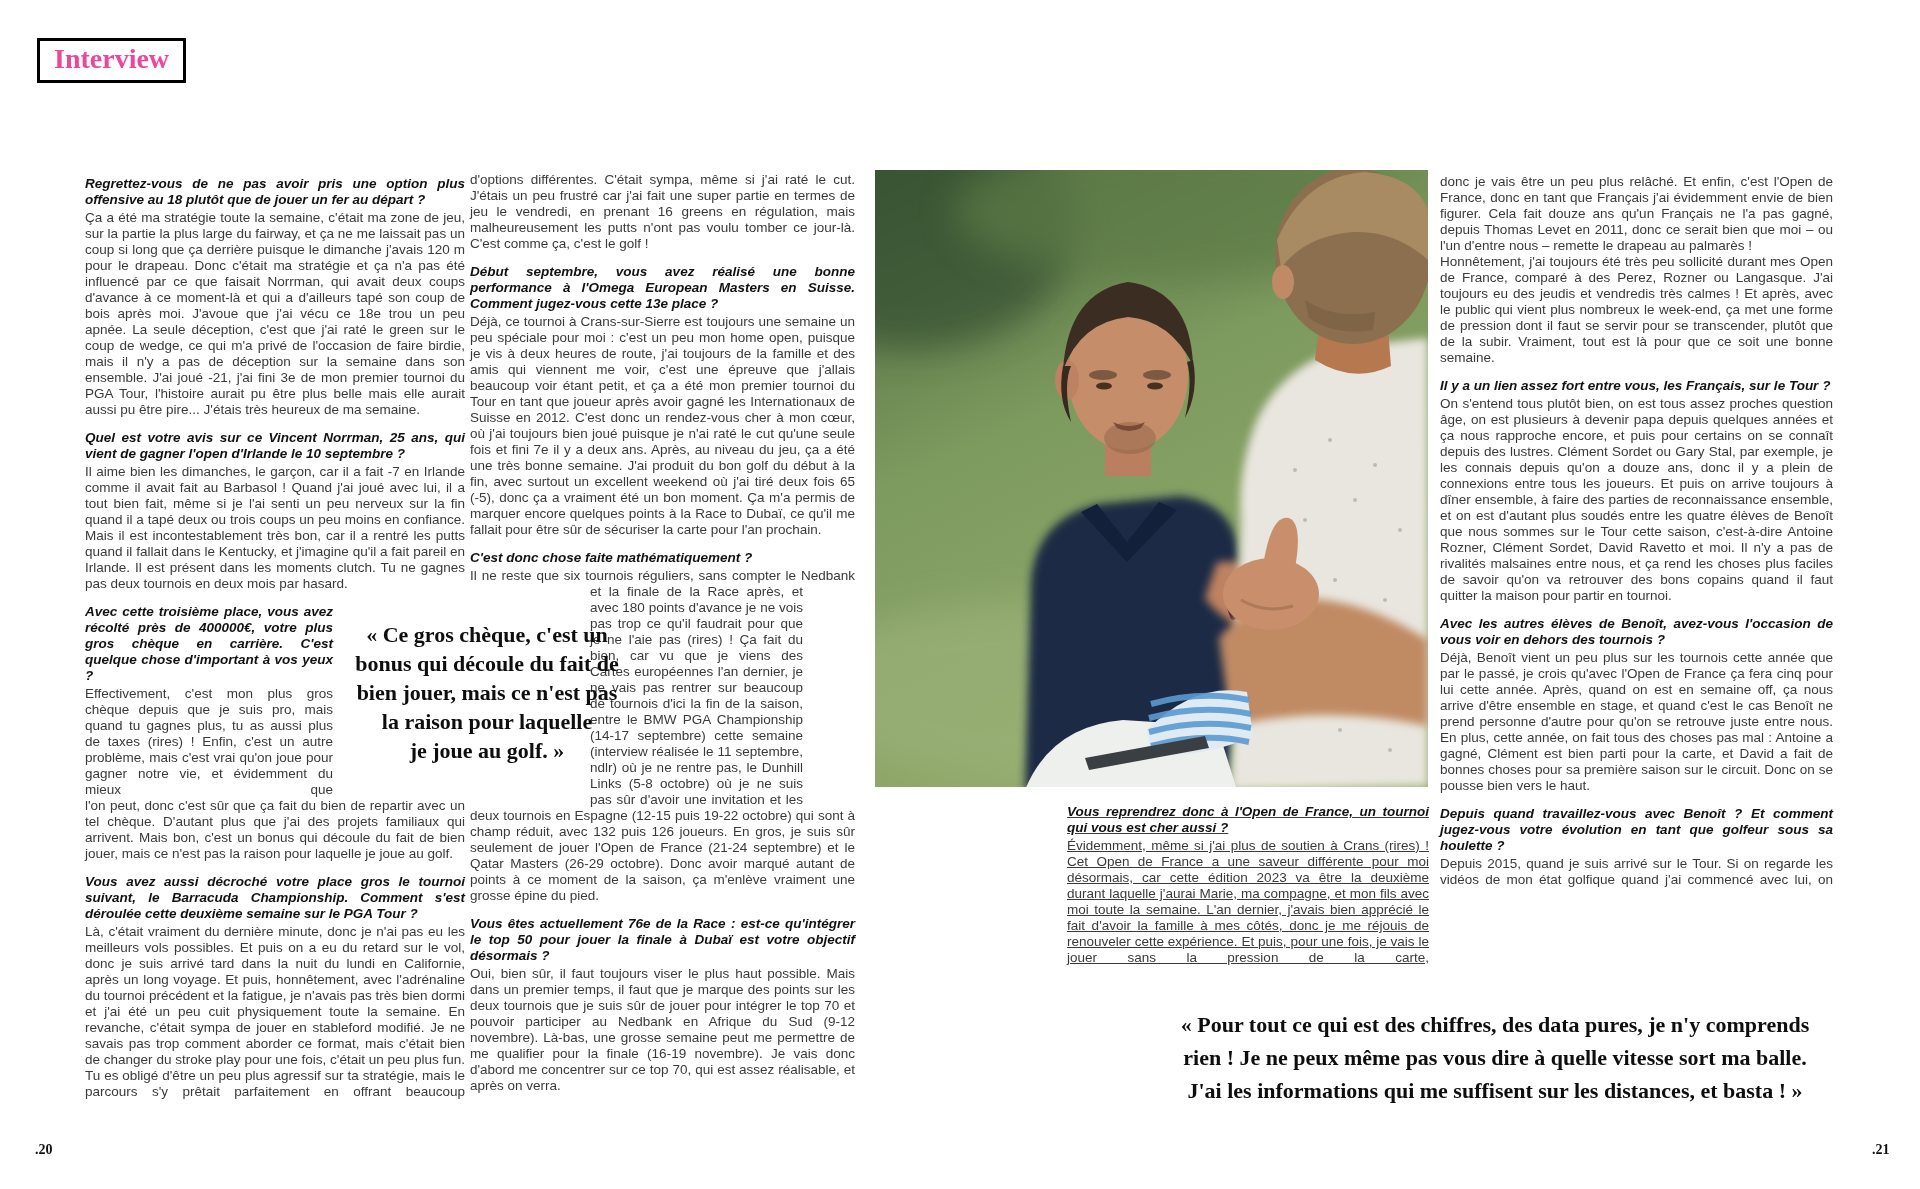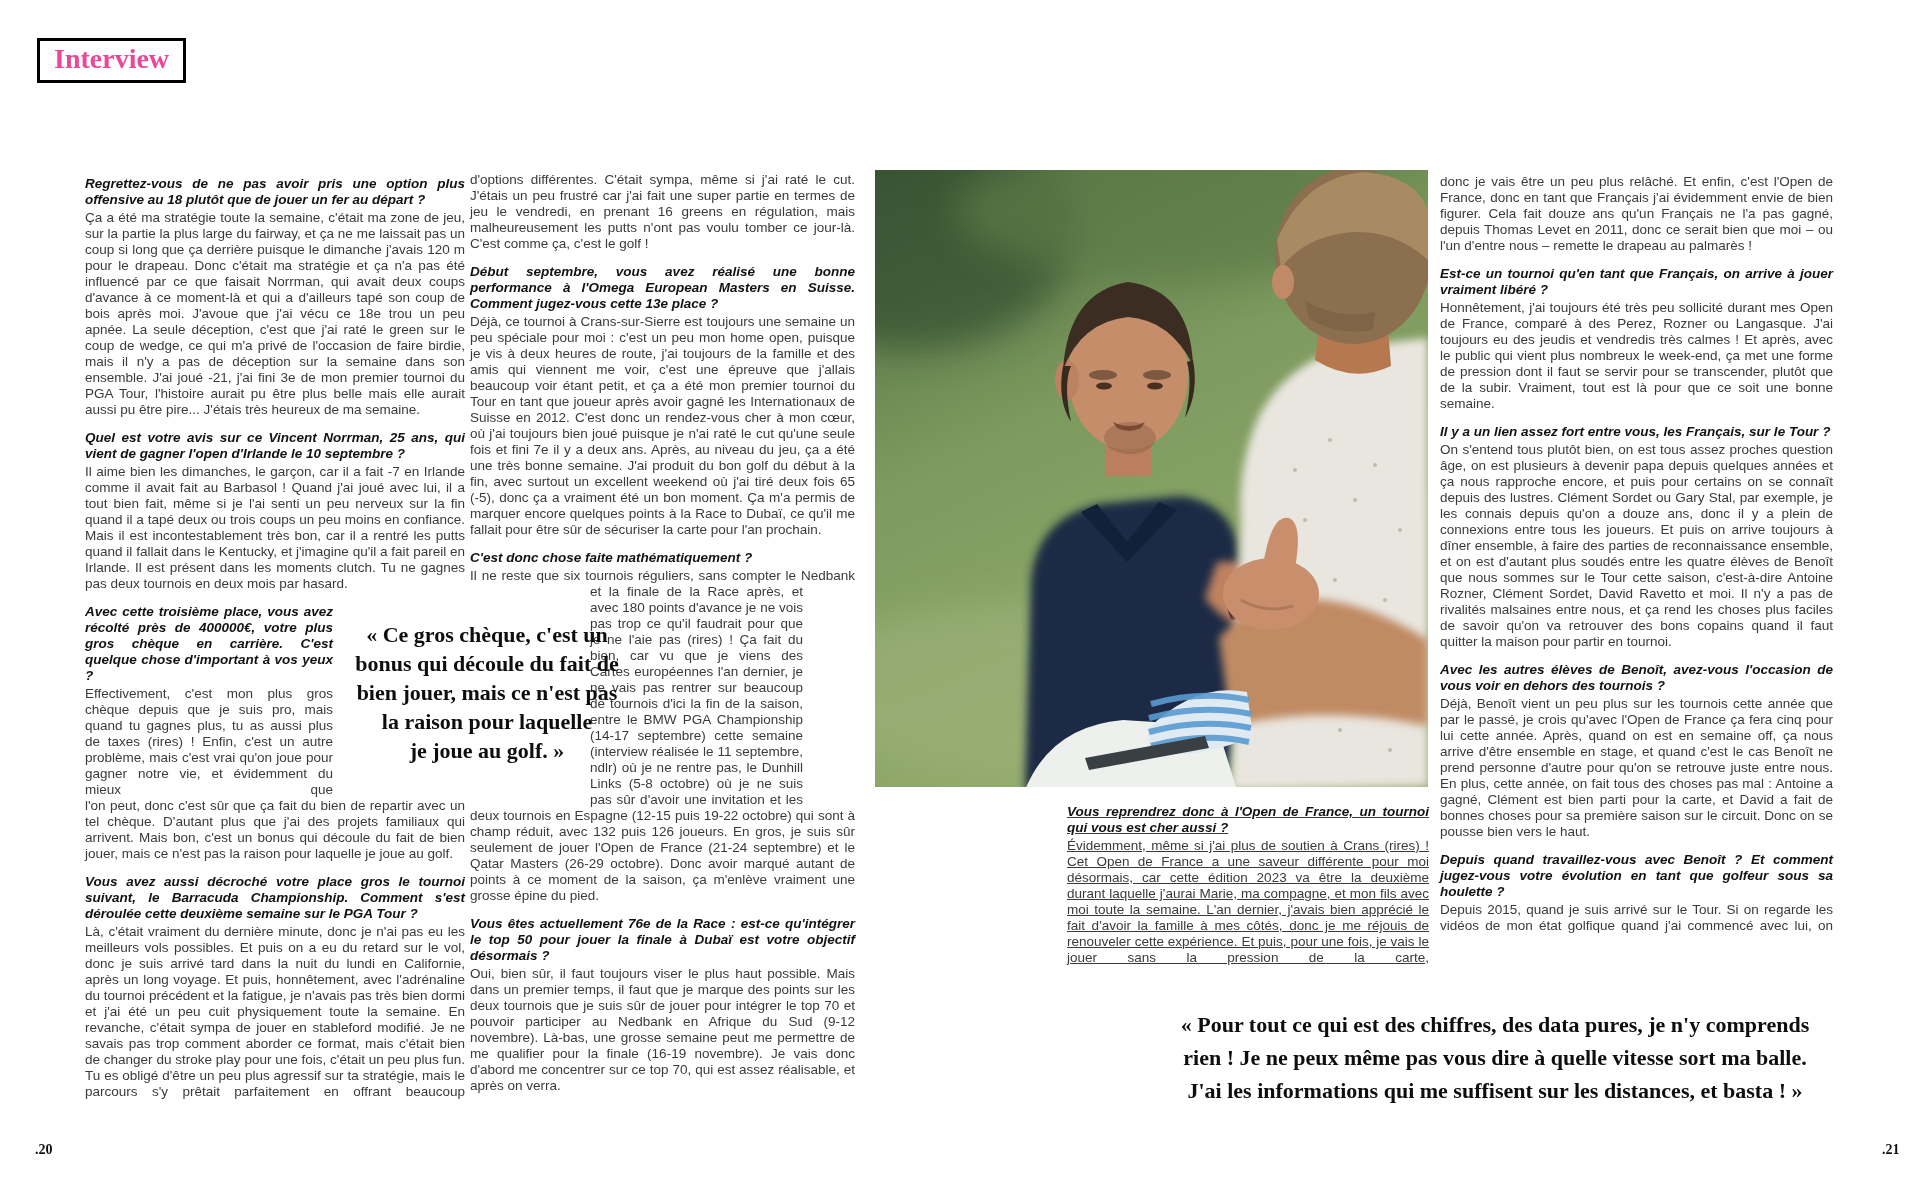--- a/index.html
+++ b/index.html
@@ -33,21 +33,21 @@
   #quote1 { left:337px; top:620px; width:300px; font-size:22px; line-height:29px; }
   #quote2 { left:1115px; top:1008px; width:760px; font-size:22px; line-height:33px; }
 
   
   #photo { left:875px; top:170px; width:553px; height:617px; overflow:hidden; }
   #photo svg { display:block; }
 
   
   .folio { font-family:"Liberation Serif", serif; font-weight:bold; font-size:14px; color:#111; }
   #folio-left  { left:35px;  top:1142px; }
-  #folio-right { left:1872px; top:1142px;margin-left:10px; }
+  #folio-right { left:1872px; top:1142px; }
 </style>
 </head>
 <body>
 
 <div id="interview-box" class="abs">Interview</div>
 
 <div id="col1" class="abs col">
   <p class="q first">Regrettez-vous de ne pas avoir pris une option plus offensive au 18 plutôt que de jouer un fer au départ ?</p>
   <p class="a">Ça a été ma stratégie toute la semaine, c'était ma zone de jeu, sur la partie la plus large du fairway, et ça ne me laissait pas un coup si long que ça derrière puisque le dimanche j'avais 120 m pour le drapeau. Donc c'était ma stratégie et ça n'a pas été influencé par ce que faisait Norrman, qui avait deux coups d'avance à ce moment-là et qui a d'ailleurs tapé son coup de bois après moi. J'avoue que j'ai vécu ce 18e trou un peu apnée. La seule déception, c'est que j'ai raté le green sur le coup de wedge, ce qui m'a privé de l'occasion de faire birdie, mais il n'y a pas de déception sur la semaine dans son ensemble. J'ai joué -21, j'ai fini 3e de mon premier tournoi du PGA Tour, l'histoire aurait pu être plus belle mais elle aurait aussi pu être pire... J'étais très heureux de ma semaine.</p>
   <p class="q">Quel est votre avis sur ce Vincent Norrman, 25 ans, qui vient de gagner l'open d'Irlande le 10 septembre ?</p>
@@ -167,21 +167,20 @@
   </svg>
 </div>
 
 <div id="caption-block" class="abs col">
   <p class="q first">Vous reprendrez donc à l'Open de France, un tournoi qui vous est cher aussi ?</p>
   <p class="a cont">Évidemment, même si j'ai plus de soutien à Crans (rires) ! Cet Open de France a une saveur différente pour moi désormais, car cette édition 2023 va être la deuxième durant laquelle j'aurai Marie, ma compagne, et mon fils avec moi toute la semaine. L'an dernier, j'avais bien apprécié le fait d'avoir la famille à mes côtés, donc je me réjouis de renouveler cette expérience. Et puis, pour une fois, je vais le jouer sans la pression de la carte,</p>
 </div>
 
 <div id="col3" class="abs col">
   <p class="a">donc je vais être un peu plus relâché. Et enfin, c'est l'Open de France, donc en tant que Français j'ai évidemment envie de bien figurer. Cela fait douze ans qu'un Français ne l'a pas gagné, depuis Thomas Levet en 2011, donc ce serait bien que moi – ou l'un d'entre nous – remette le drapeau au palmarès !</p>
-  <p class="q">Est-ce un tournoi qu'en tant que Français, on arrive à jouer vraiment libéré ?</p>
   <p class="a">Honnêtement, j'ai toujours été très peu sollicité durant mes Open de France, comparé à des Perez, Rozner ou Langasque. J'ai toujours eu des jeudis et vendredis très calmes ! Et après, avec le public qui vient plus nombreux le week-end, ça met une forme de pression dont il faut se servir pour se transcender, plutôt que de la subir. Vraiment, tout est là pour que ce soit une bonne semaine.</p>
   <p class="q">Il y a un lien assez fort entre vous, les Français, sur le Tour ?</p>
   <p class="a">On s'entend tous plutôt bien, on est tous assez proches question âge, on est plusieurs à devenir papa depuis quelques années et ça nous rapproche encore, et puis pour certains on se connaît depuis des lustres. Clément Sordet ou Gary Stal, par exemple, je les connais depuis qu'on a douze ans, donc il y a plein de connexions entre tous les joueurs. Et puis on arrive toujours à dîner ensemble, à faire des parties de reconnaissance ensemble, et on est d'autant plus soudés entre les quatre élèves de Benoît que nous sommes sur le Tour cette saison, c'est-à-dire Antoine Rozner, Clément Sordet, David Ravetto et moi. Il n'y a pas de rivalités malsaines entre nous, et ça rend les choses plus faciles de savoir qu'on va retrouver des bons copains quand il faut quitter la maison pour partir en tournoi.</p>
   <p class="q">Avec les autres élèves de Benoît, avez-vous l'occasion de vous voir en dehors des tournois ?</p>
   <p class="a">Déjà, Benoît vient un peu plus sur les tournois cette année que par le passé, je crois qu'avec l'Open de France ça fera cinq pour lui cette année. Après, quand on est en semaine off, ça nous arrive d'être ensemble en stage, et quand c'est le cas Benoît ne prend personne d'autre pour qu'on se retrouve juste entre nous. En plus, cette année, on fait tous des choses pas mal : Antoine a gagné, Clément est bien parti pour la carte, et David a fait de bonnes choses pour sa première saison sur le circuit. Donc on se pousse bien vers le haut.</p>
   <p class="q">Depuis quand travaillez-vous avec Benoît ? Et comment jugez-vous votre évolution en tant que golfeur sous sa houlette ?</p>
   <p class="a cont">Depuis 2015, quand je suis arrivé sur le Tour. Si on regarde les vidéos de mon état golfique quand j'ai commencé avec lui, on</p>
 </div>
 
 <div id="quote2" class="abs pullquote">« Pour tout ce qui est des chiffres, des data pures, je n'y comprends

